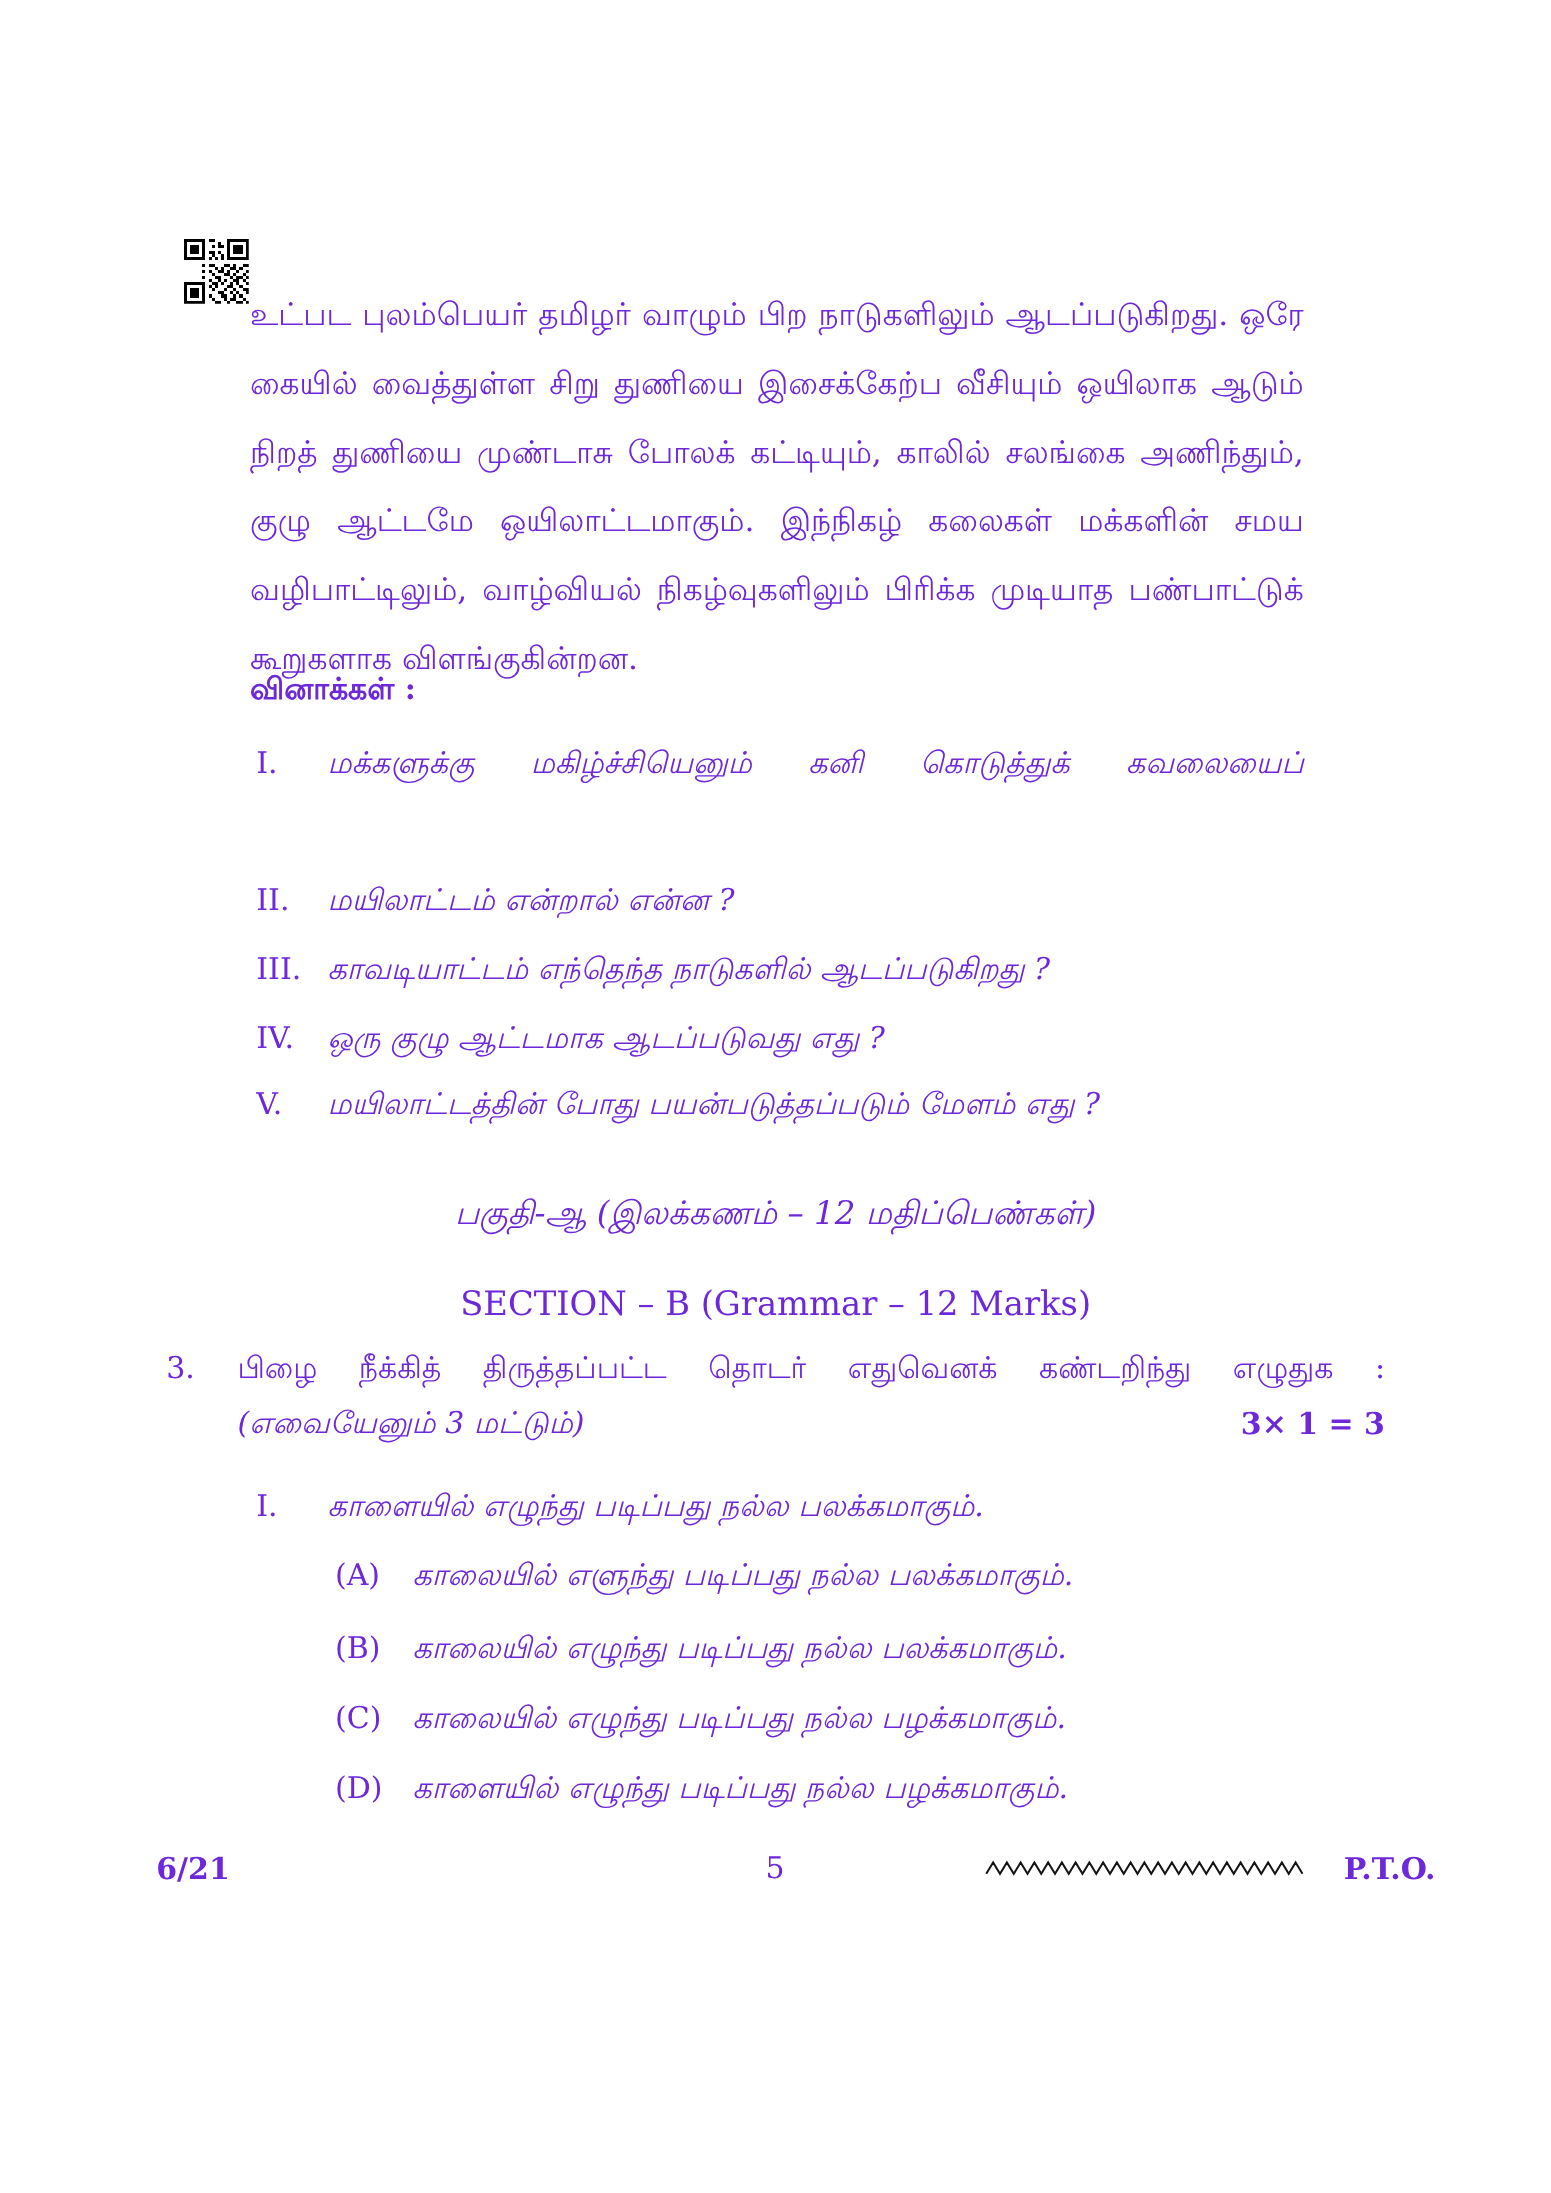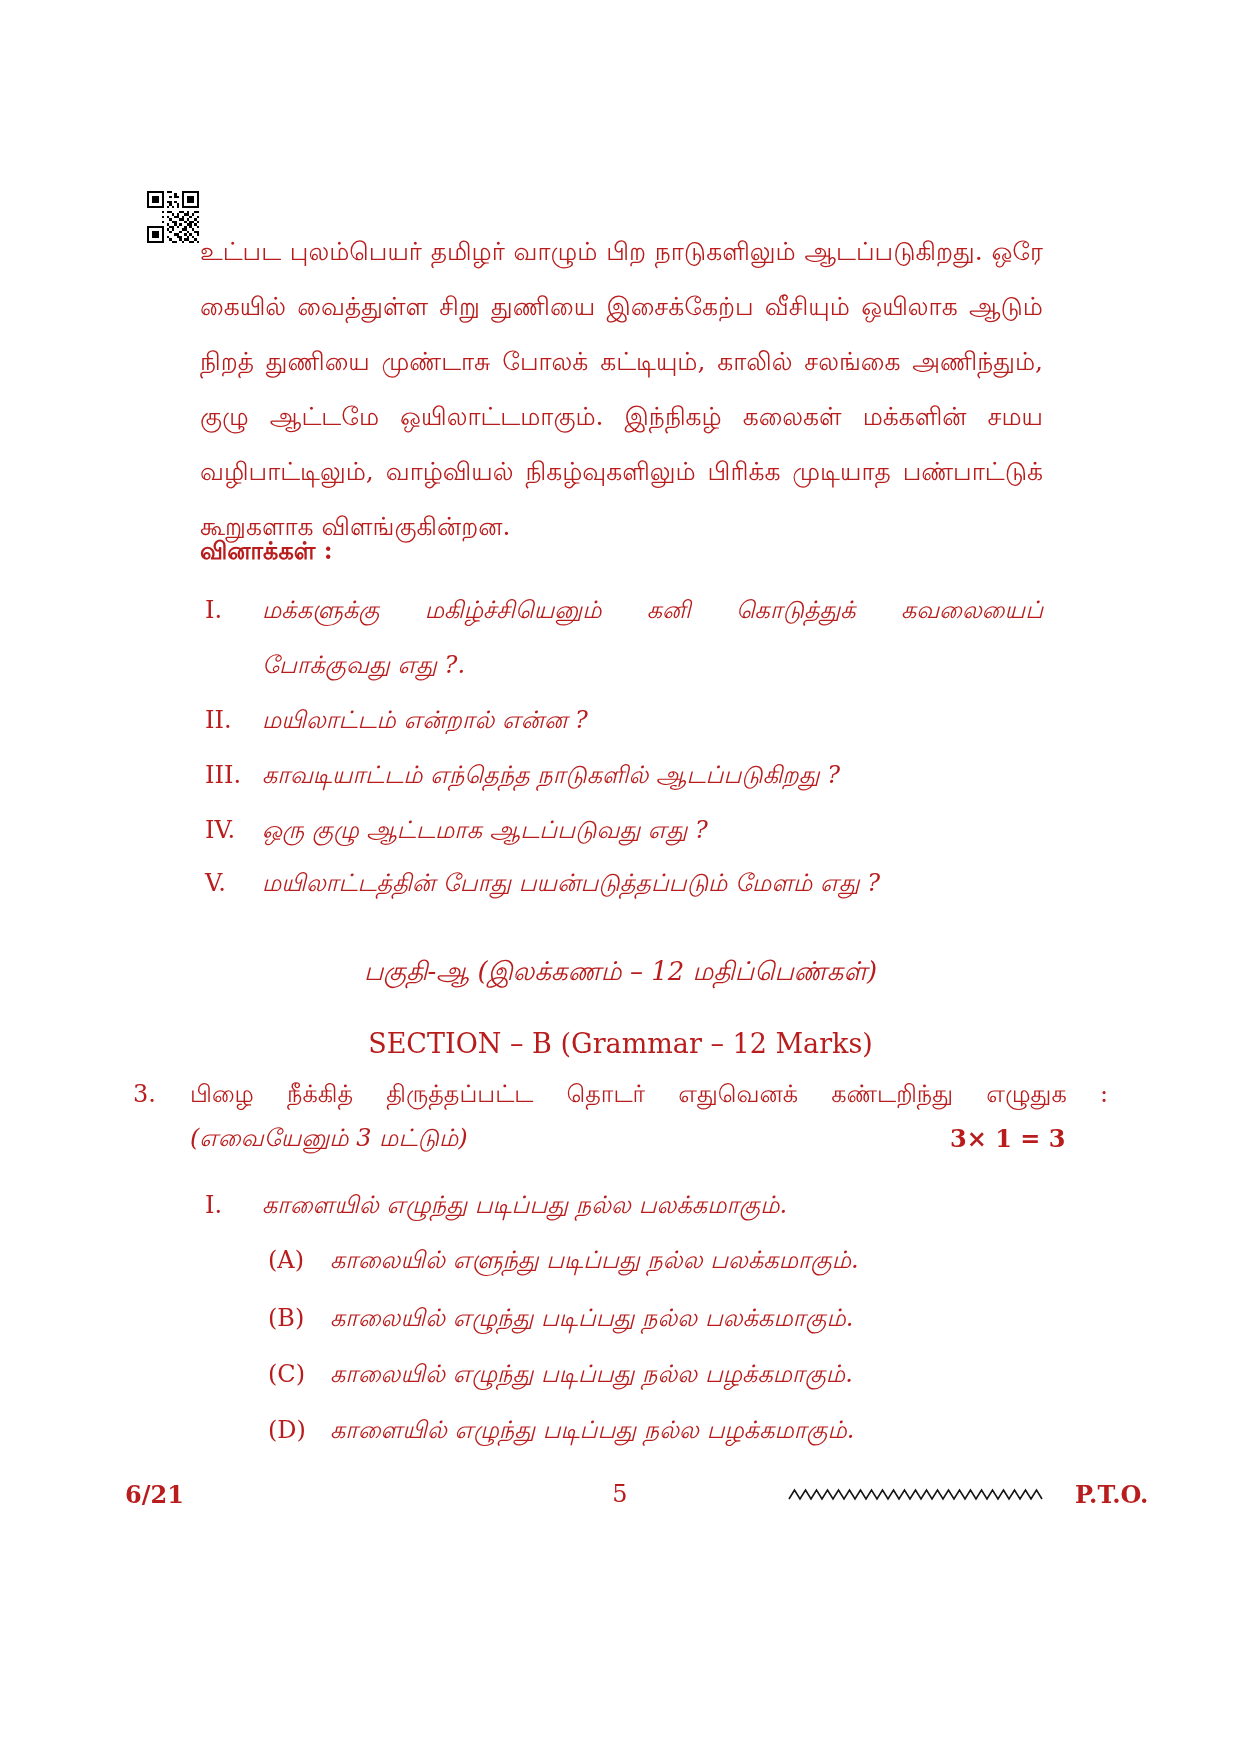--- a/index.html
+++ b/index.html
@@ -1,21 +1,21 @@
 <!DOCTYPE html>
 <html lang="ta"><head>
 <meta charset="utf-8">
 <style>
   html, body { margin: 0; padding: 0; background: #ffffff; }
   .page {
     position: relative;
     width: 1241px;
     height: 1754px;
     background: #ffffff;
-    color: #b91c1c;
+    color: #6d28d9;
     font-family: "DejaVu Serif", "Liberation Serif", serif;
     overflow: hidden;
   }
   .abs { position: absolute; }
 
   
   .qr { left: 147px; top: 191px; width: 52px; height: 52px; }
   .qr svg { width: 100%; height: 100%; shape-rendering: crispEdges; }
 
   
@@ -49,21 +49,21 @@
   }
   .tamil-head { top: 956px; font-size: 26px; font-style: italic; }
   .eng-head   { top: 1028px; font-size: 27px; font-style: normal; }
 
   
   .q3row { left: 133px; width: 975px; top: 1072px; display: flex;
            font-size: 24px; line-height: 45px; }
   .q3num { flex: none; width: 57px; }
   .q3text { flex: 1; }
   .q3note { left: 190px; top: 1124px; font-size: 24px; font-style: italic; }
-  .q3marks { left: 950px; top: 1124px; width: 158px; 
+  .q3marks { left: 950px; top: 1124px; width: 158px; text-align: right;
              font-size: 24px; font-weight: bold; }
 
   .subqrow { left: 205px; width: 838px; top: 1178px; }
   .optrow  { position: absolute; left: 268px; width: 775px; display: flex;
              font-size: 24px; line-height: 45px; }
   .optlabel { flex: none; width: 62px; font-style: normal; }
   .opttext  { flex: 1; font-style: italic; }
   .opt-a { top: 1238px; } .opt-b { top: 1296px; }
   .opt-c { top: 1352px; } .opt-d { top: 1408px; }
 
@@ -118,21 +118,20 @@
     <div class="pline jl">வழிபாட்டிலும், வாழ்வியல் நிகழ்வுகளிலும் பிரிக்க முடியாத பண்பாட்டுக்</div>
     <div class="pline">கூறுகளாக விளங்குகின்றன.</div>
   </div>
 
   <div class="abs q-heading">வினாக்கள் :</div>
 
   <div class="qrow" style="top:583px">
     <span class="rnum">I.</span>
     <span class="qtext">
       <span class="pline jl" style="display:block">மக்களுக்கு மகிழ்ச்சியெனும் கனி கொடுத்துக் கவலையைப்</span>
-      <span class="pline" style="display:block">போக்குவது எது ?.</span>
     </span>
   </div>
   <div class="qrow" style="top:693px">
     <span class="rnum">II.</span>
     <span class="qtext">மயிலாட்டம் என்றால் என்ன ?</span>
   </div>
   <div class="qrow" style="top:748px">
     <span class="rnum">III.</span>
     <span class="qtext">காவடியாட்டம் எந்தெந்த நாடுகளில் ஆடப்படுகிறது ?</span>
   </div>

